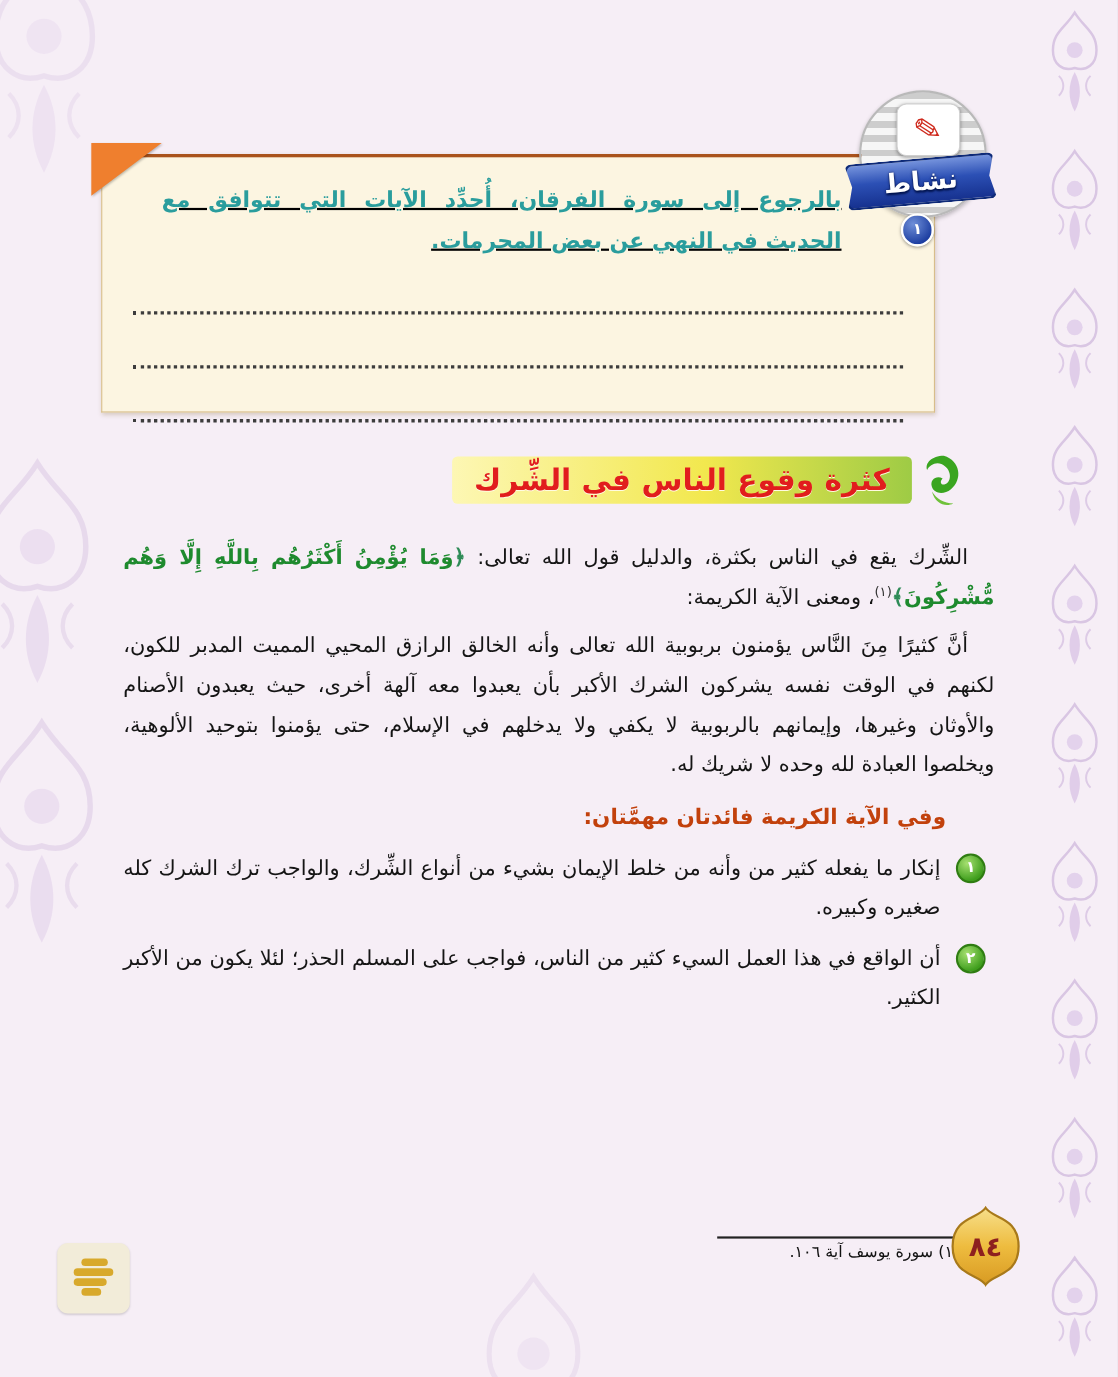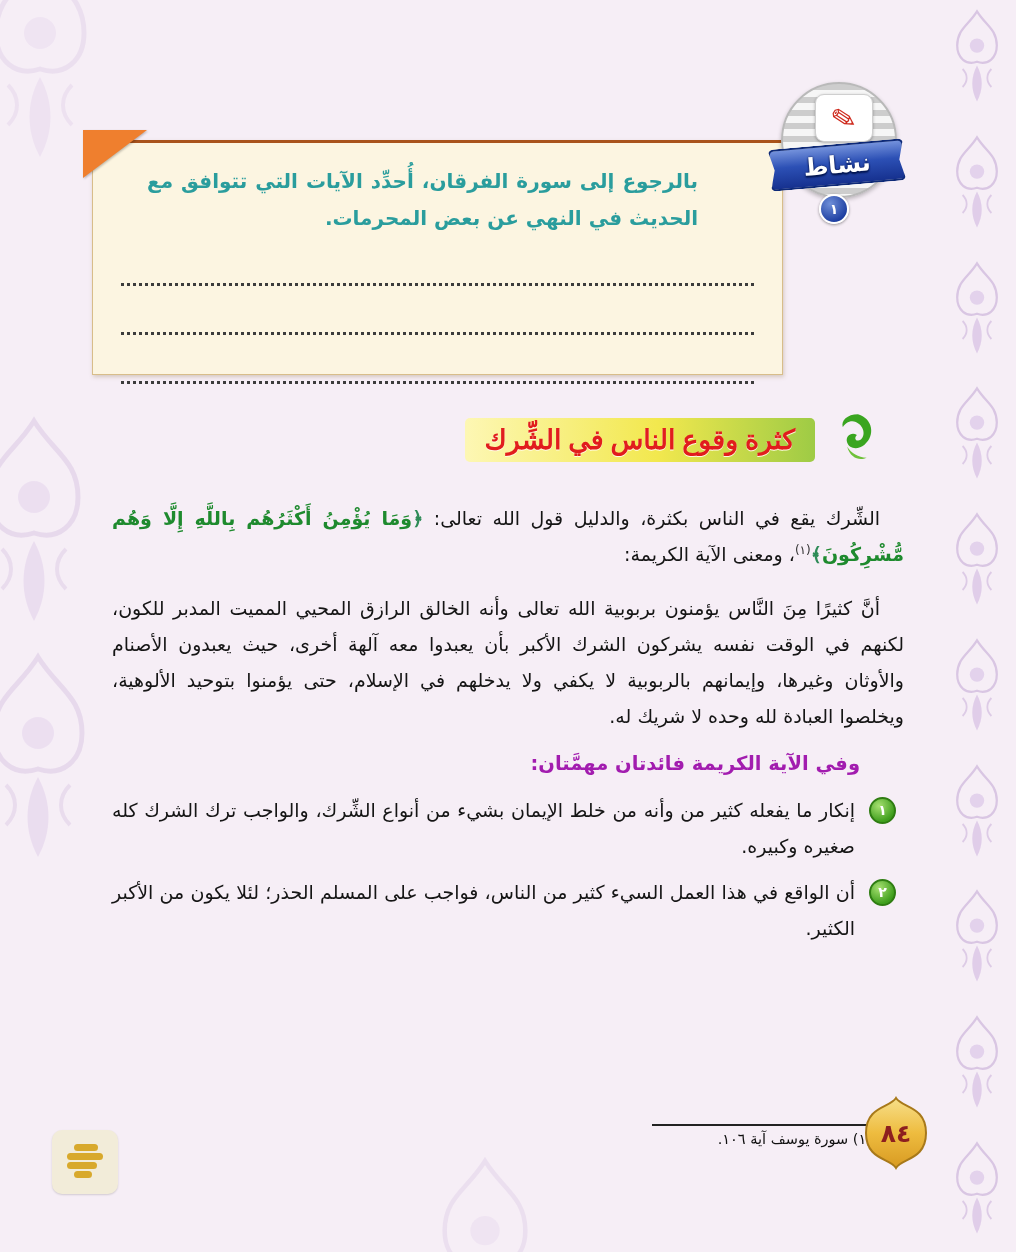--- a/index.html
+++ b/index.html
@@ -40,55 +40,55 @@
   }
   .badge-num{
     position:absolute;left:44px;top:112px;width:26px;height:26px;border-radius:50%;
     background:radial-gradient(circle at 35% 30%,#6f8fd8,#1c3da0 75%);
     border:2px solid #fff;box-shadow:0 1px 3px rgba(0,0,0,.4);
     color:#fff;font-size:14px;font-weight:bold;
     display:flex;align-items:center;justify-content:center;
   }
   
   .activity-box{
-    position:absolute;left:92px;top:140px;width:691px;height:235px;
+    position:absolute;left:92px;top:140px;width:758px;height:235px;
     background:#fcf5e1;border:1px solid #d8bd8a;border-top:3px solid #a9531c;
-    box-sizing:border-box;box-shadow:1px 2px 4px rgba(120,90,40,.25);
+    box-sizing:border-box;box-shadow:1px 2px 4px rgba(120,90,40,.25);text-decoration:underline;
   }
   .fold{
     position:absolute;left:-10px;top:-13px;width:0;height:0;
     border-top:48px solid #ef7f2e;border-right:64px solid transparent;
     filter:drop-shadow(1px 1px 1px rgba(0,0,0,.25));
   }
   .activity-prompt{
     direction:rtl;color:#2a9d9d;font-weight:bold;font-size:20px;line-height:1.85;
     padding:20px 84px 0 54px;text-align:justify;text-align-last:right;
   }
   .dots{height:38px;margin:8px 28px 0 28px;border-bottom:3px dotted #3c3c3c;}
   
   .section-heading{
     position:absolute;right:135px;top:410px;display:flex;direction:rtl;
-    align-items:flex-end;gap:20px;z-index:2;font-family:Liberation Serif, serif;
+    align-items:center;gap:6px;z-index:2;
   }
   .section-title{
     background:linear-gradient(270deg,#9ecb45,#f2e84e 45%,#fdf7b4);
     color:#e11d1d;font-weight:bold;font-size:27px;padding:6px 20px;border-radius:5px;
     text-shadow:0 1px 0 #fffbe0;
   }
   
   .main-text{
     position:absolute;left:112px;top:482px;width:792px;direction:rtl;
     color:#151515;font-size:19px;line-height:1.9;text-align:justify;z-index:2;
   }
-  .main-text p{margin:18px 0 8px 0;text-indent:24px;text-align-last:right;}
+  .main-text p{margin:7px 0 8px 0;text-indent:24px;text-align-last:right;}
   .verse{color:#1e8a2e;font-weight:bold;}
   .bracket{color:#2e8b57;font-weight:bold;}
   .fn-marker{font-size:12px;vertical-align:super;color:#333;}
   .benefits-heading{
-    color:#a21caf;font-weight:bold;margin:10px 44px 4px 0;font-size:19.5px;
+    color:#c2410c;font-weight:bold;margin:10px 44px 4px 0;font-size:19.5px;
   }
   .point{display:flex;gap:14px;margin:10px 8px 0 0;align-items:flex-start;}
   .pnum{
     flex:0 0 auto;width:27px;height:27px;border-radius:50%;
     background:radial-gradient(circle at 35% 30%,#a6e070,#3f9e1d 72%);
     border:2px solid #2f7d12;box-sizing:border-box;color:#fff;font-weight:bold;
     font-size:14px;display:flex;align-items:center;justify-content:center;margin-top:5px;
   }
   .ptext{flex:1;text-align:justify;text-align-last:right;}
   

